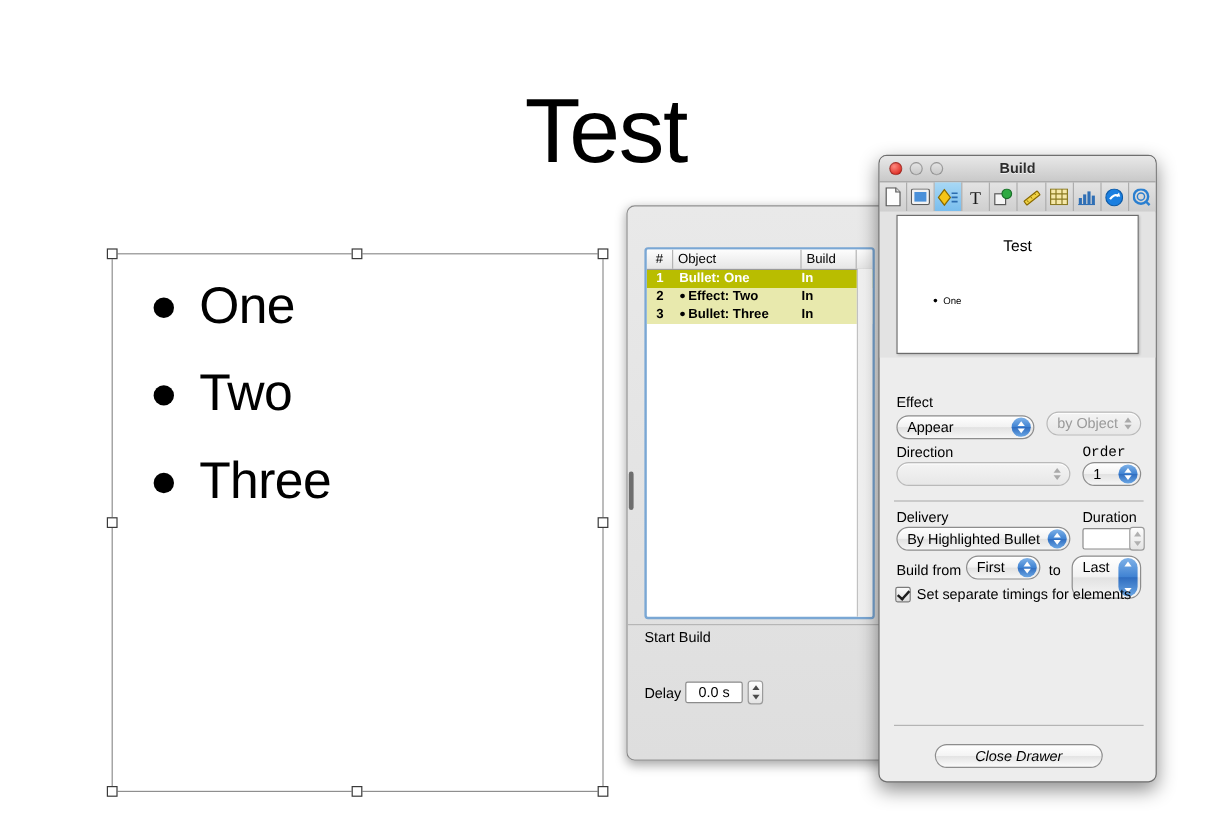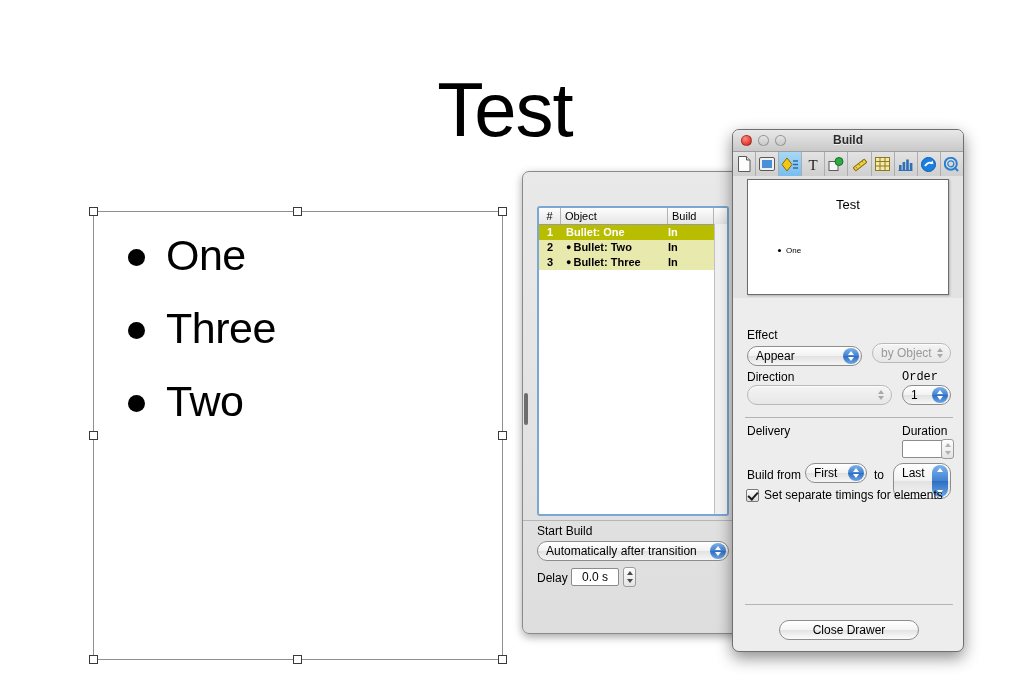--- a/index.html
+++ b/index.html
@@ -246,21 +246,21 @@
   .checkbox.checked:after{
     content:"";position:absolute;left:3px;top:0px;width:4px;height:8px;
     border:solid #1c1c1c;border-width:0 2px 2px 0;transform:rotate(42deg);
   }
   #sep-timings-label{font-size:12px;color:#000;}
   #sep-2{position:absolute;left:12px;top:474px;width:208px;height:1px;background:#b4b4b4;}
   #close-drawer-btn{
     position:absolute;left:46px;top:490px;width:140px;height:20px;
     background:linear-gradient(180deg,#ffffff 0%,#f4f4f4 48%,#e4e4e4 52%,#fbfbfb 100%);
     border:1px solid #8d8d8d;border-radius:10px;box-sizing:border-box;
-    font-size:12px;color:#000;text-align:center;line-height:18px;
+    font-size:12px;color:#000;text-align:center;line-height:18px;font-style:italic;
   }
 </style>
 </head>
 <body>
 
 <div id="slide-canvas">
 
   <div id="slide-title">Test</div>
 
   <div id="body-box">
@@ -274,25 +274,25 @@
     <div class="handle h-br"></div>
   </div>
 
   <div id="bullet-list">
     <div class="bullet-row">
       <div class="bullet-dot"></div>
       <div class="bullet-text">One</div>
     </div>
     <div class="bullet-row">
       <div class="bullet-dot"></div>
-      <div class="bullet-text">Three</div>
+      <div class="bullet-text">Two</div>
     </div>
     <div class="bullet-row">
       <div class="bullet-dot"></div>
-      <div class="bullet-text">Two</div>
+      <div class="bullet-text">Three</div>
     </div>
   </div>
 </div>
 
 <div id="build-order-panel" class="aqua-window">
 
 
   <div id="build-order-table-wrap">
     <div class="bo-header">
       <div class="col-num">#</div>
@@ -306,21 +306,21 @@
       <div class="cobj">
         <span>Bullet: One</span>
       </div>
       <div class="cbld">In</div>
       <div class="csb"></div>
     </div>
 
     <div class="bo-row tint">
       <div class="cnum">2</div>
       <div class="cobj">
-        <span class="mini-dot">●</span><span>Bullet: Two</span>
+        <span class="mini-dot">●</span><span>Effect: Two</span>
       </div>
       <div class="cbld">In</div>
       <div class="csb"></div>
     </div>
 
     <div class="bo-row tint">
       <div class="cnum">3</div>
       <div class="cobj">
         <span class="mini-dot">●</span><span>Bullet: Three</span>
       </div>
@@ -328,24 +328,20 @@
       <div class="csb"></div>
     </div>
 
     <div id="bo-scrolltrack"></div>
   </div>
 
   <div id="build-order-sep"></div>
 
   <div id="start-build-label" class="panel-label">Start Build</div>
 
-  <div id="start-build-popup" class="popup">
-    <span>Automatically after transition</span>
-    <span class="arrows"></span>
-  </div>
 
   <div id="delay-label" class="panel-label">Delay</div>
   <div id="delay-field">
     <span>0.0 s</span>
   </div>
   <div id="delay-stepper" class="stepper"></div>
 </div>
 
 <div id="drawer-grip"></div>
 
@@ -471,20 +467,24 @@
 
   <div id="order-label" class="panel-label">Order</div>
   <div id="order-popup" class="popup">
     <span>1</span>
     <span class="arrows"></span>
   </div>
 
   <div id="sep-1"></div>
 
   <div id="delivery-label" class="panel-label">Delivery</div>
+  <div id="delivery-popup" class="popup">
+    <span>By Highlighted Bullet</span>
+    <span class="arrows"></span>
+  </div>
 
   <div id="duration-label" class="panel-label">Duration</div>
   <div id="duration-field">
     <span></span>
   </div>
   <div id="duration-stepper" class="stepper dim"></div>
 
   <div id="buildfrom-label" class="panel-label">Build from</div>
   <div id="buildfrom-popup" class="popup">
     <span>First</span>

